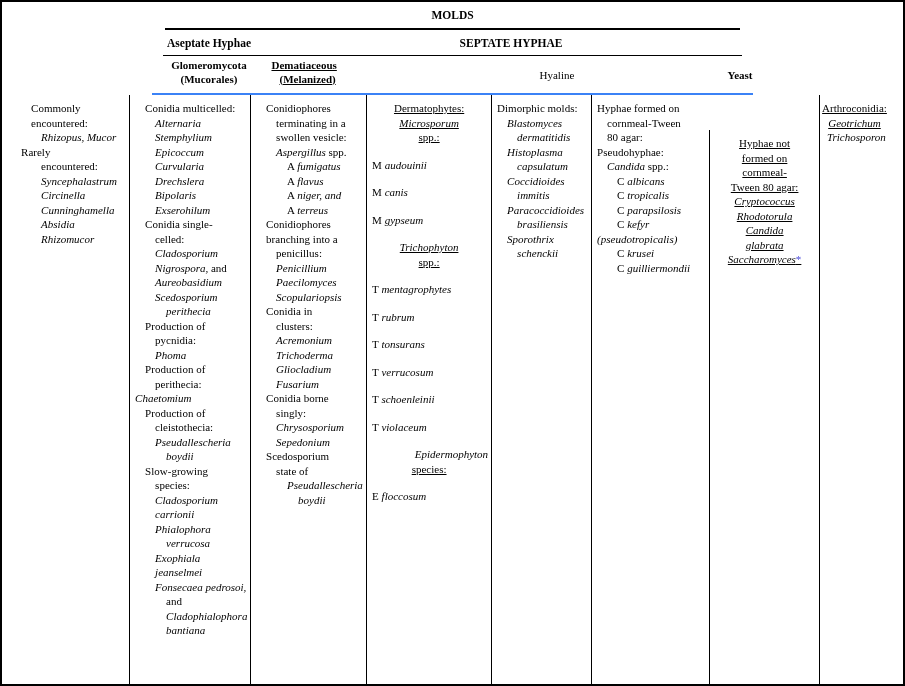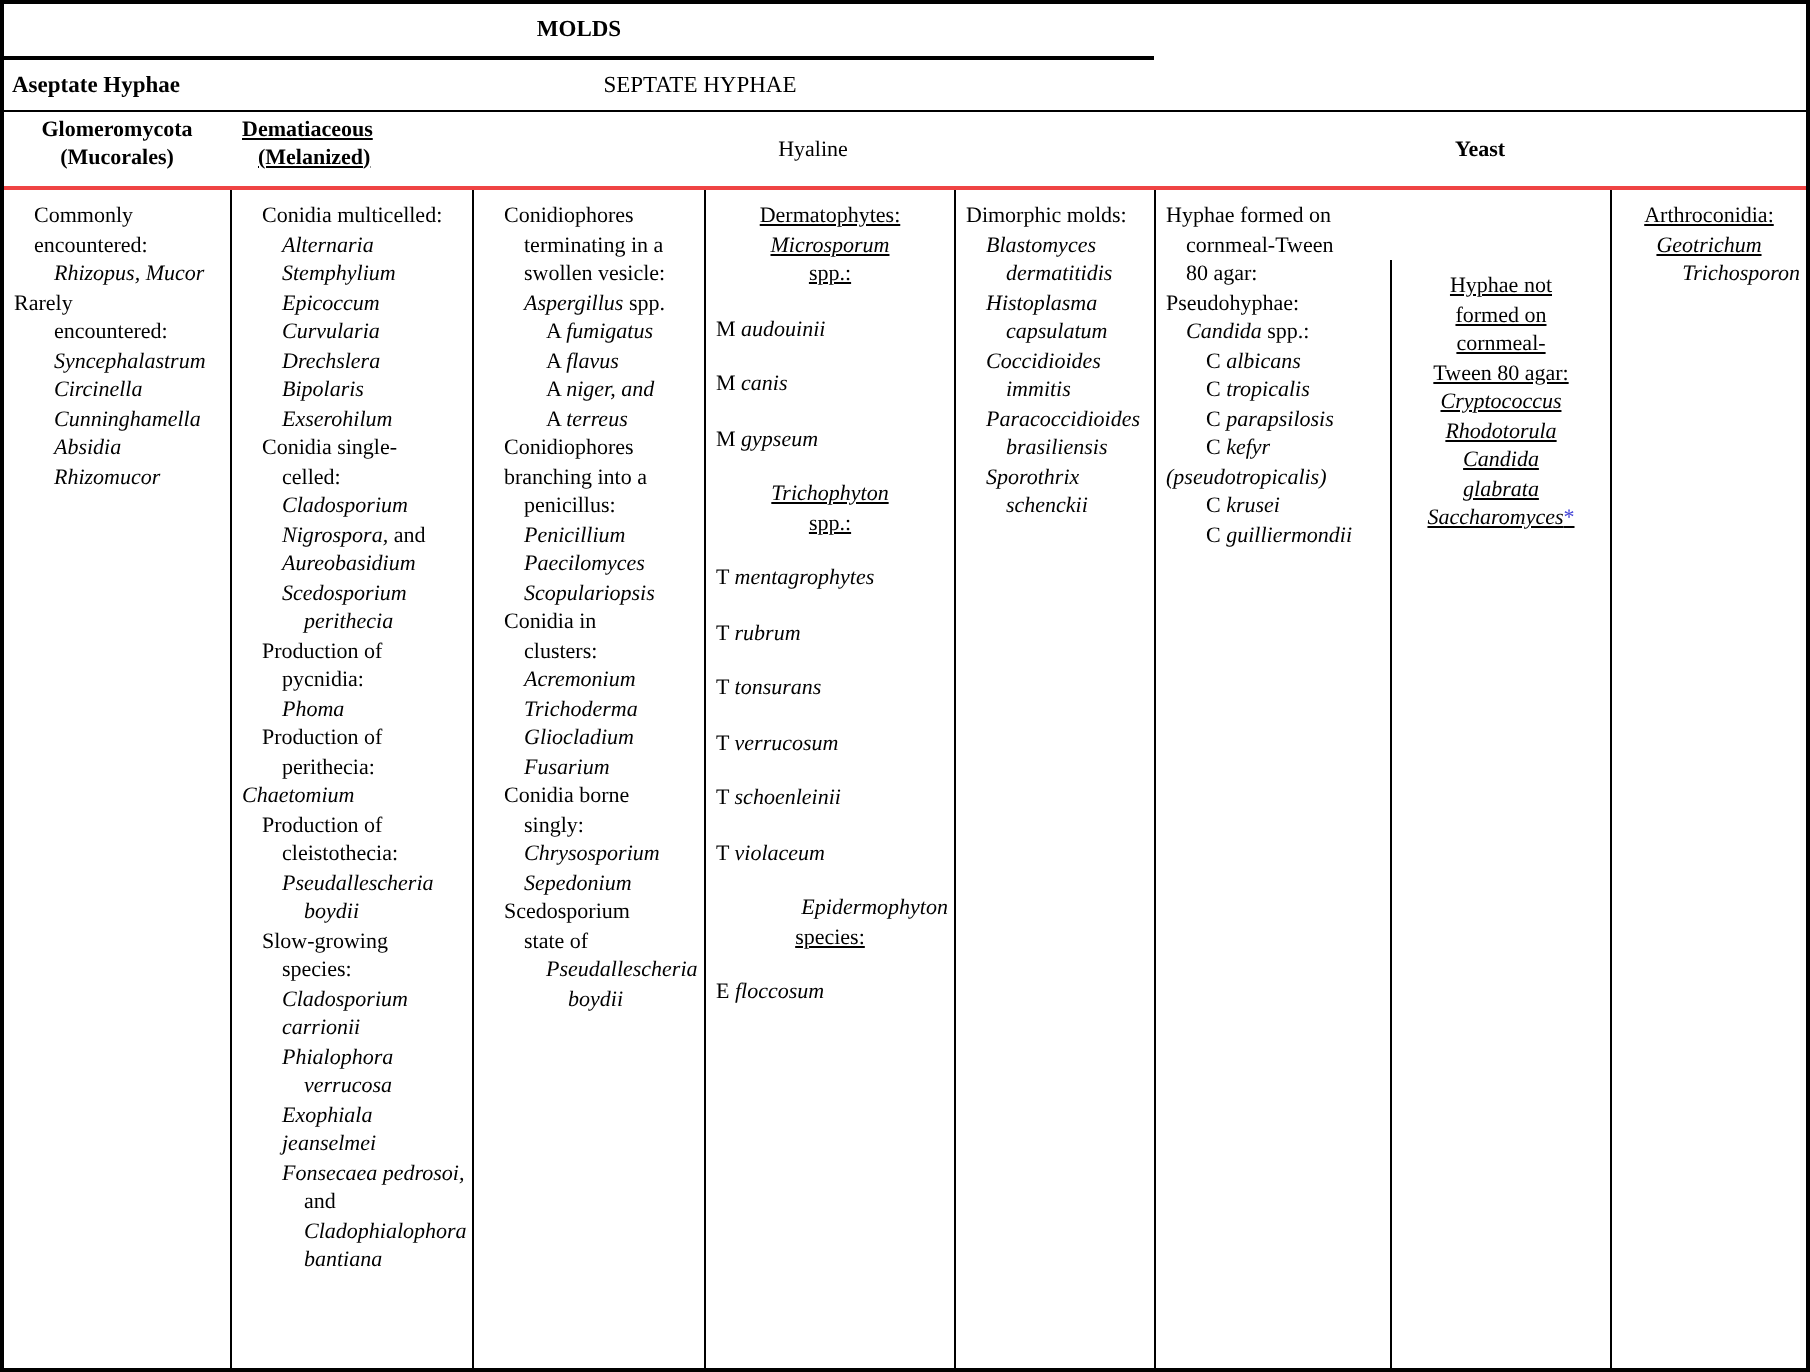--- a/index.html
+++ b/index.html
@@ -1,25 +1,25 @@
 <!DOCTYPE html>
 <html><head>
 <meta charset="utf-8">
 <style>
   html,body{margin:0;padding:0;background:#ffffff;}
   body{width:905px;height:686px;position:relative;font-family:"Liberation Serif","DejaVu Serif",serif;color:#000;}
-  .table{position:absolute;left:0;top:0;width:905px;height:686px;border:2px solid #000;box-sizing:border-box;display:flex;flex-direction:column;background:#fff;}
+  .table{position:absolute;left:0;top:0;width:905px;height:686px;border:2px solid #000;box-sizing:border-box;display:flex;flex-direction:column;background:#fff;align-items:center;}
   
   .hrow1{height:28px;display:flex;flex:none;}
   .hcell-molds{width:575px;box-sizing:border-box;border-bottom:2px solid #000;display:flex;align-items:center;justify-content:center;font-weight:bold;font-size:11.5px;}
   .hrow1 .spacer{flex:1;}
   .hrow2{height:26px;display:flex;flex:none;border-bottom:1px solid #000;box-sizing:border-box;align-items:center;}
   .hcell-aseptate{width:113px;padding-left:4px;font-weight:bold;font-size:11.5px;}
-  .hcell-septate{width:462px;text-align:center;font-weight:normal;font-size:11.5px;}
-  .hrow3{height:39px;display:flex;flex:none;border-bottom:2px solid #ef4444;box-sizing:border-box;}
+  .hcell-septate{width:462px;text-align:center;font-weight:bold;font-size:11.5px;}
+  .hrow3{height:39px;display:flex;flex:none;border-bottom:2px solid #3b82f6;box-sizing:border-box;}
   .hrow3 .g{width:113px;text-align:center;font-weight:bold;font-size:11px;line-height:13.5px;padding-top:3px;box-sizing:border-box;}
   .hrow3 .d{width:121px;font-weight:bold;font-size:11px;line-height:13.5px;padding-top:3px;box-sizing:border-box;text-decoration:underline;}
   .hrow3 .d .l1{padding-left:6px;}
   .hrow3 .d .l2{padding-left:14px;}
   .hrow3 .hy{width:341px;display:flex;align-items:center;justify-content:center;font-weight:normal;font-size:11px;}
   .hrow3 .ye{flex:1;display:flex;align-items:center;justify-content:center;font-weight:bold;font-size:11px;}
   
   .body{flex:1;display:flex;}
   .cell{box-sizing:border-box;padding-top:6px;font-size:11px;line-height:14.5px;overflow:hidden;}
   .cell + .cell{border-left:1px solid #000;}

